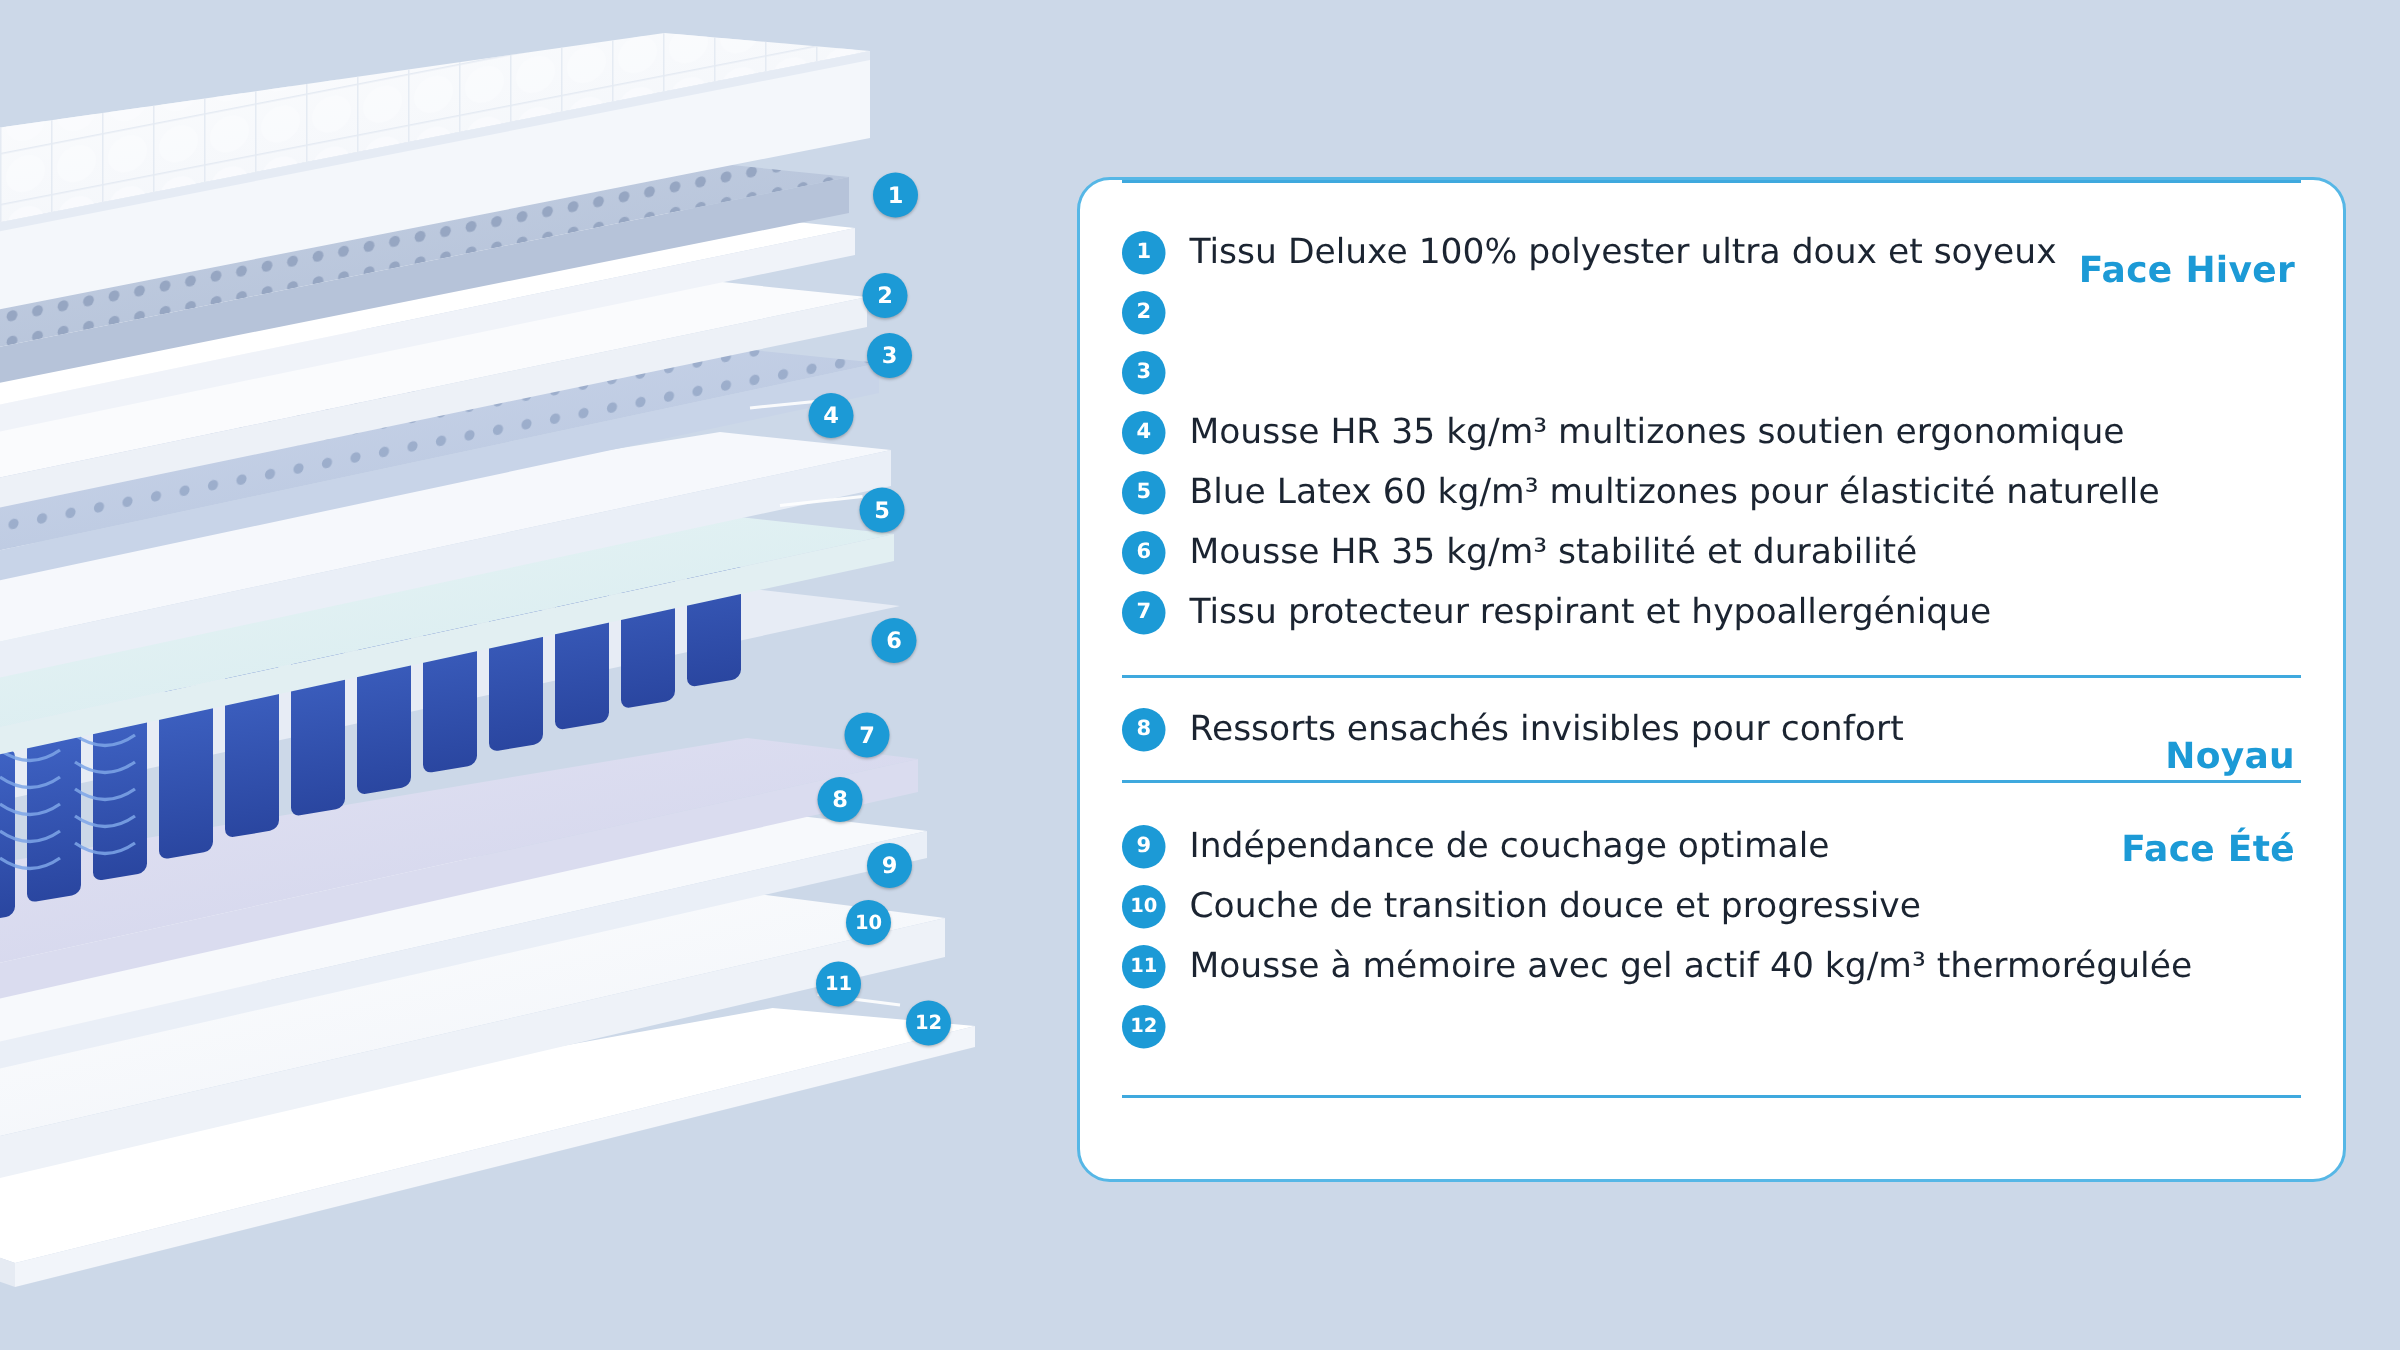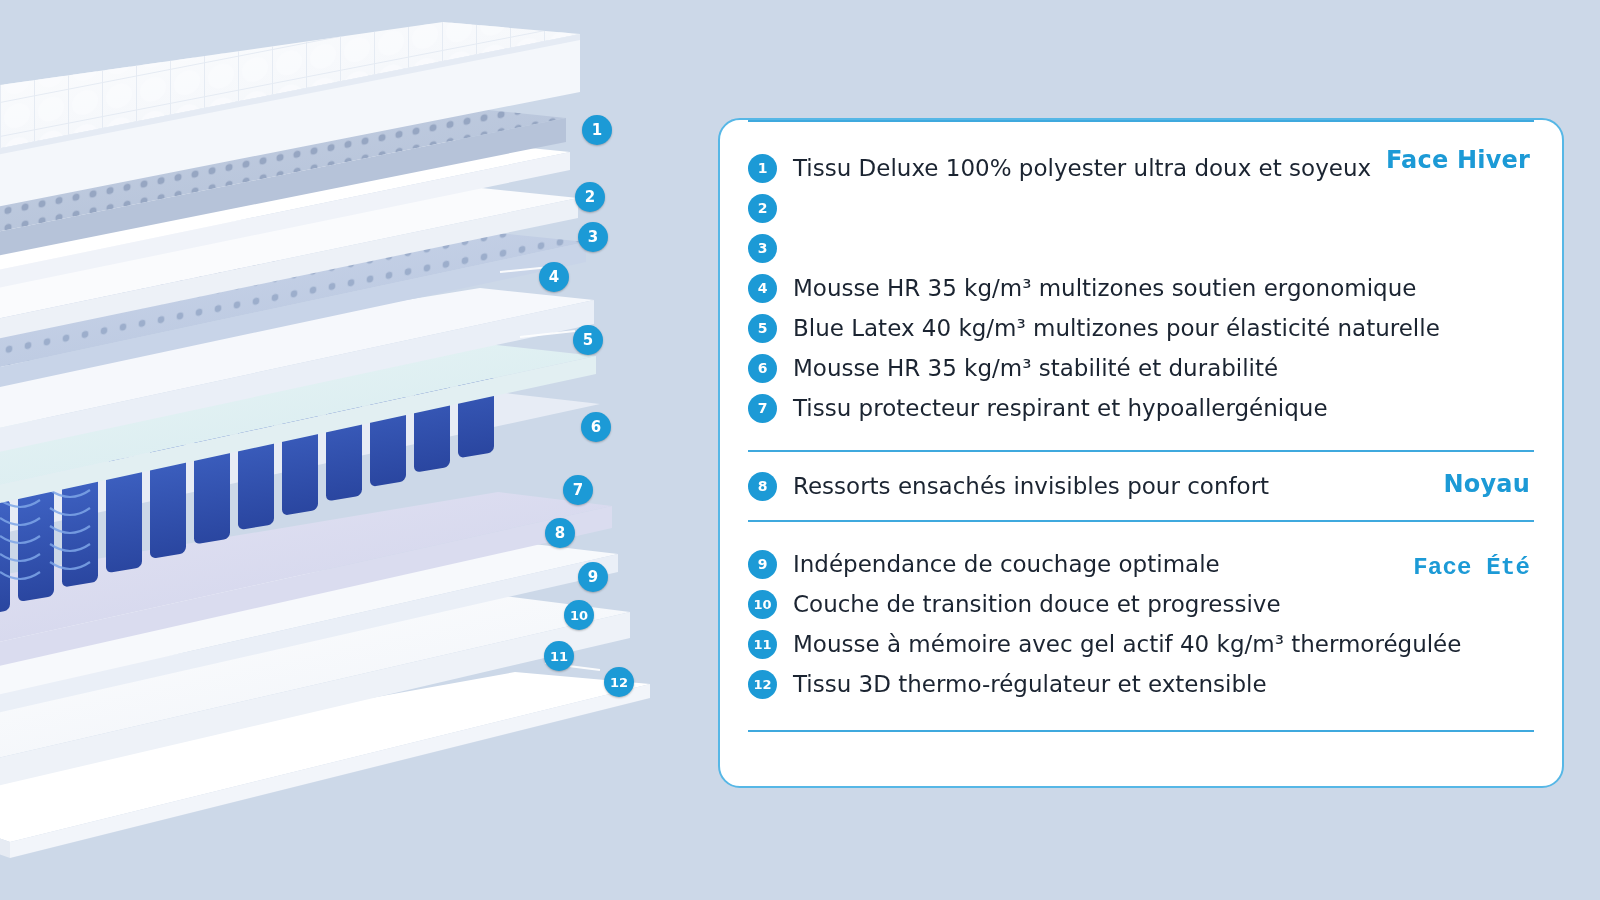--- a/index.html
+++ b/index.html
@@ -65,20 +65,21 @@
     background: #3fa9de;
     margin: 0 28px;
   }
   .section-title {
     position: absolute;
     right: 32px;
     color: #1c9ad6;
     font-size: 24px;
     font-weight: bold;
     letter-spacing: .2px;
+    margin-top: 20px;
   }
   .legend-row {
     display: flex;
     align-items: center;
     height: 40px;
   }
   .legend-num {
     flex: 0 0 auto;
     width: 29px;
     height: 29px;
@@ -289,21 +290,21 @@
     </div>
     <div class="legend-row">
       <div class="legend-num">3</div>
     </div>
     <div class="legend-row">
       <div class="legend-num">4</div>
       <div class="legend-text">Mousse HR 35 kg/m³ multizones soutien ergonomique</div>
     </div>
     <div class="legend-row">
       <div class="legend-num">5</div>
-      <div class="legend-text">Blue Latex 40 kg/m³ multizones pour élasticité naturelle</div>
+      <div class="legend-text">Blue Latex 60 kg/m³ multizones pour élasticité naturelle</div>
     </div>
     <div class="legend-row">
       <div class="legend-num">6</div>
       <div class="legend-text">Mousse HR 35 kg/m³ stabilité et durabilité</div>
     </div>
     <div class="legend-row">
       <div class="legend-num">7</div>
       <div class="legend-text">Tissu protecteur respirant et hypoallergénique</div>
     </div>
   </div>
@@ -312,34 +313,33 @@
   <div class="legend-section pad-y-2">
     <div class="section-title" style="top:18px;">Noyau</div>
     <div class="legend-row">
       <div class="legend-num">8</div>
       <div class="legend-text">Ressorts ensachés invisibles pour confort</div>
     </div>
   </div>
 
   <div class="section-rule"></div>
   <div class="legend-section pad-top-3 pad-bot-3">
-    <div class="section-title" style="top:32px;font-family:Liberation Mono, monospace;">Face Été</div>
+    <div class="section-title" style="top:10px;">Face Été</div>
 
     <div class="legend-row">
       <div class="legend-num">9</div>
       <div class="legend-text">Indépendance de couchage optimale</div>
     </div>
     <div class="legend-row">
       <div class="legend-num" style="font-size:13px;">10</div>
       <div class="legend-text">Couche de transition douce et progressive</div>
     </div>
     <div class="legend-row">
       <div class="legend-num" style="font-size:13px;">11</div>
       <div class="legend-text">Mousse à mémoire avec gel actif 40 kg/m³ thermorégulée</div>
     </div>
     <div class="legend-row">
       <div class="legend-num" style="font-size:13px;">12</div>
-      <div class="legend-text">Tissu 3D thermo-régulateur et extensible</div>
     </div>
   </div>
 
   <div class="section-rule"></div>
 </div>
 
 </body></html>

